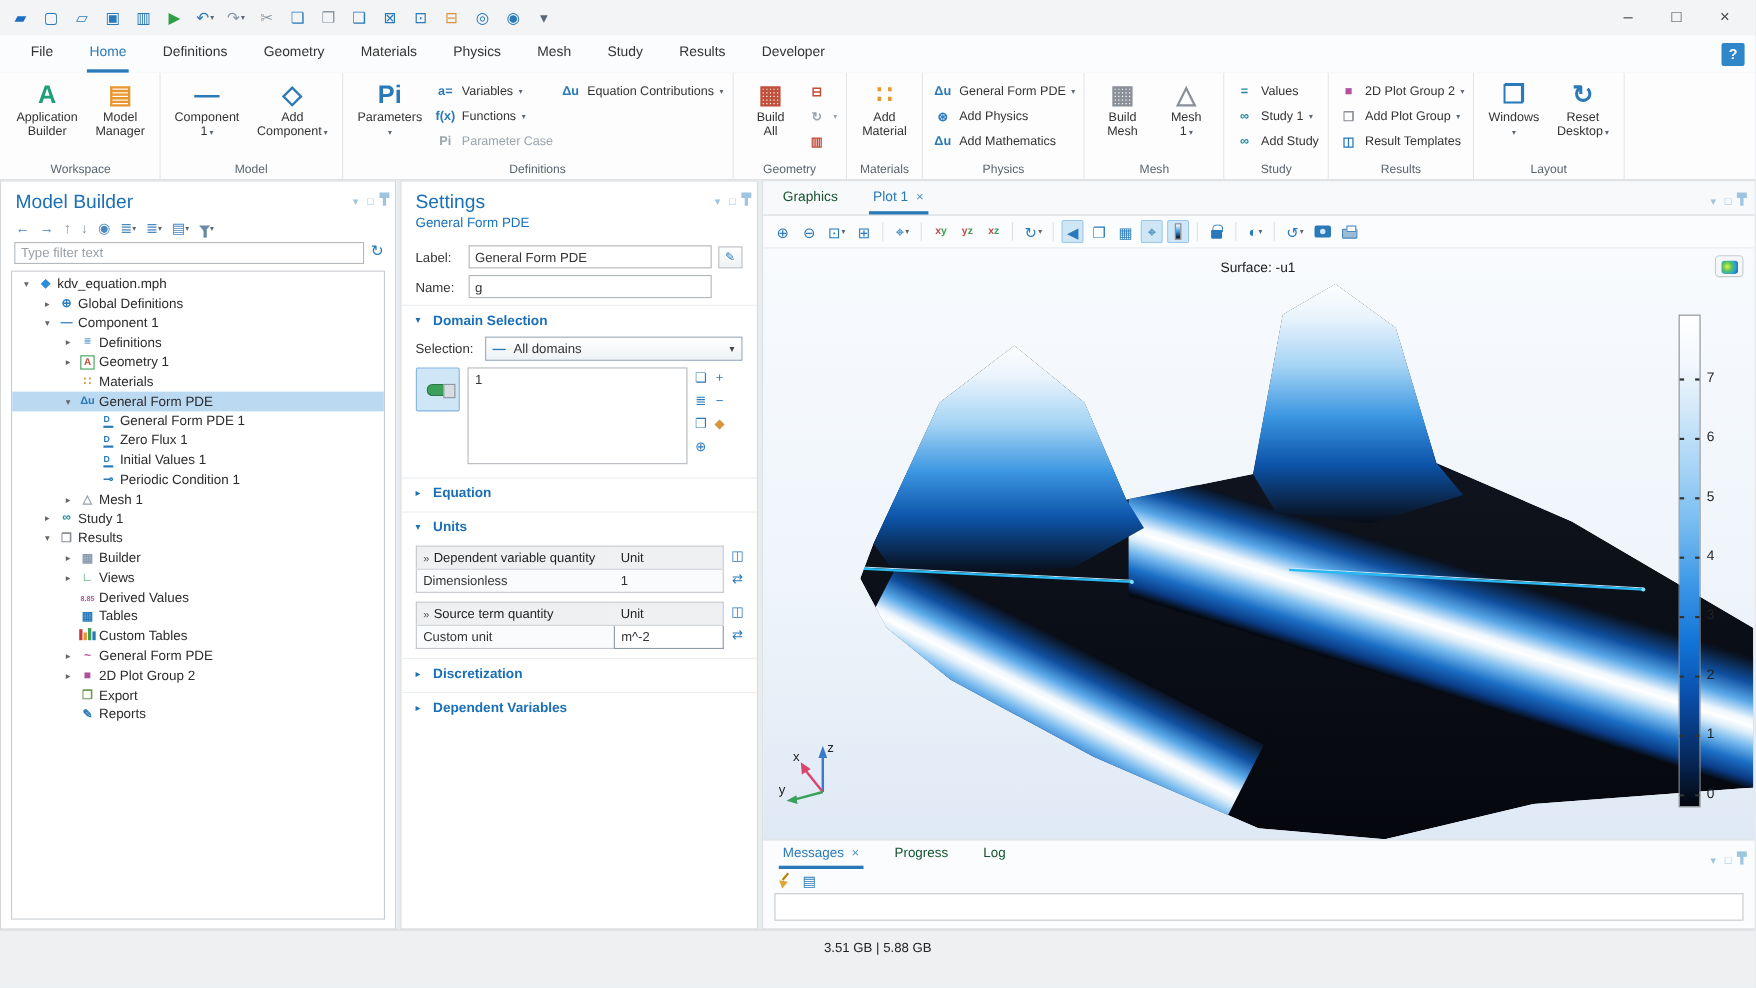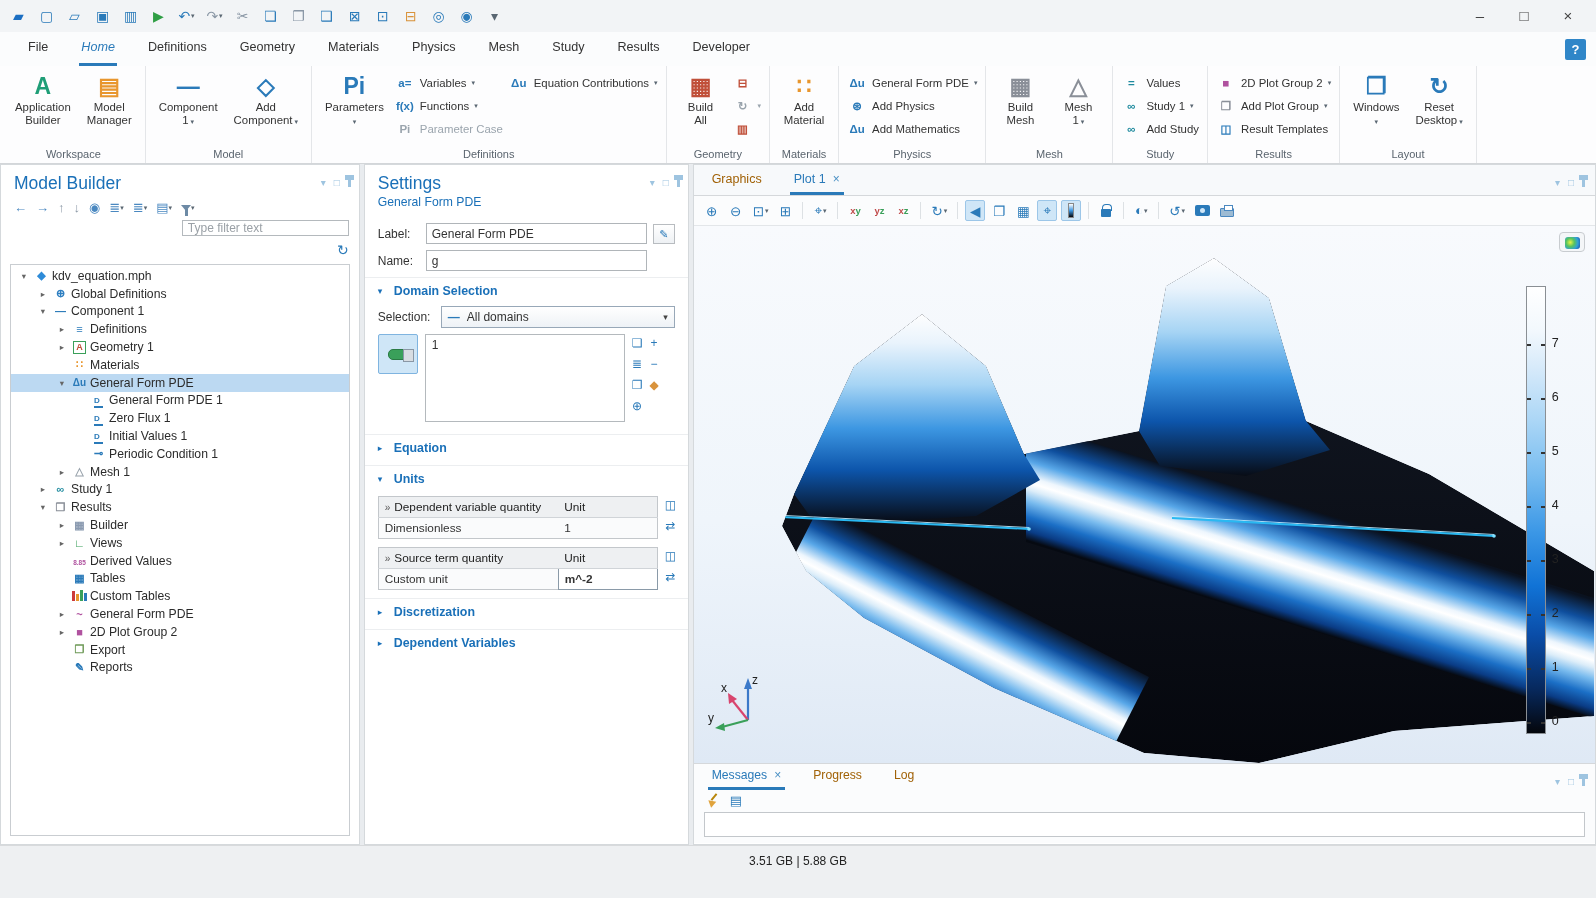--- a/index.html
+++ b/index.html
@@ -17,21 +17,21 @@
   .title-text { position:absolute; left:568px; top:0; line-height:32px;
     font-size:12.5px; color:#3a4046; }
   .win-controls { margin-left:auto; display:flex; }
   .win-controls span { width:44px; text-align:center; font-size:15px; color:#444; line-height:32px; }
 
   
   .menubar { height:34px; background:#fbfcfd; display:flex; align-items:stretch;
     padding-left:26px; position:relative; flex:0 0 auto; }
   .menu-item { padding:0 2px; margin-right:29px; line-height:31px; font-size:12.6px;
     color:#333; border-bottom:3px solid transparent; }
-  .menu-item.active { color:#2a7ab9; border-bottom-color:#2a7ab9;font-style:italic; }
+  .menu-item.active { color:#2a7ab9; border-bottom-color:#2a7ab9; }
   .help-btn { position:absolute; right:10px; top:7px; width:21px; height:21px;
     background:#2f86c8; color:#fff; font-weight:bold; text-align:center;
     line-height:21px; border-radius:2px; font-size:13px; }
 
   
   .ribbon { height:98px; background:#fdfdfe; border-bottom:1px solid #d3d6d9;
     display:flex; align-items:stretch; padding:0 2px; flex:0 0 auto; }
   .rgroup { display:flex; flex-direction:column; padding:3px 8px 0 8px;
     border-right:1px solid #e4e6e9; flex:0 0 auto; }
   .ritems { flex:1; display:flex; align-items:flex-start; gap:6px; }
@@ -58,21 +58,21 @@
   .pctls { margin-left:auto; display:flex; gap:8px; align-items:center; padding-top:4px; }
   .pctls span { color:#9ec4e0; font-size:10px; }
   .pin-icon { display:inline-block; width:3px; height:8px; background:#9ec4e0; position:relative; }
   .pin-icon::before { content:''; position:absolute; top:-4px; left:-3px; width:9px; height:5px; background:#9ec4e0; }
 
   .mb-toolbar { display:flex; align-items:center; gap:9px; padding:6px 10px 5px 13px; }
   .mb-toolbar .tico { font-size:13px; display:inline-flex; align-items:center; }
   .funnel { display:inline-block; width:0; height:0; border-left:5px solid transparent;
     border-right:5px solid transparent; border-top:6px solid #6d8aa5; position:relative; }
   .funnel::after { content:''; position:absolute; left:-1.5px; top:-2px; width:3px; height:7px; background:#6d8aa5; }
-  .filter-row { display:flex; align-items:flex-end; gap:6px; padding:0 10px 6px 12px;flex-direction:column; }
+  .filter-row { display:flex; align-items:flex-start; gap:6px; padding:0 10px 6px 12px; }
   .filter-row input { flex:1; height:20px; border:1px solid #b4b9bd; font-size:12px;
     padding:0 5px; font-family:inherit; color:#333; }
   .filter-row input::placeholder { color:#9aa0a6; }
   .refresh { color:#2a7ab9; font-size:14px; }
 
   .treebox { flex:1; border:1px solid #c9cdd1; margin:0 9px 8px 9px; overflow:hidden; padding-top:2px; }
   .trow { height:17.8px; display:flex; align-items:center; font-size:12.2px; color:#2b2b2b; white-space:nowrap; }
   .trow.sel { background:#bcd9f2; }
   .tcaret { width:14px; font-size:8.5px; color:#666; text-align:center; flex:0 0 auto; }
   .ticon { width:21px; text-align:center; font-size:11px; font-weight:bold; flex:0 0 auto; }
@@ -112,27 +112,27 @@
     padding:3px 6px; font-size:12px; }
   .icol { display:flex; flex-direction:column; gap:7px; align-items:center; padding-top:2px; }
   .icol span { color:#2a7ab9; font-size:12px; }
   .utable-row { display:flex; gap:7px; padding:4px 0 4px 13px; align-items:flex-start; }
   table.utable { border-collapse:collapse; border:1px solid #c3c7cb; width:280px; }
   .utable th { background:#eef0f2; font-weight:normal; text-align:left; font-size:11.8px;
     padding:3px 6px; border-bottom:1px solid #d0d4d8; color:#222; }
   .utable th .skip { color:#555; margin-right:4px; font-size:10px; }
   .utable td { padding:3px 6px; font-size:11.8px; background:#fafbfc; }
   .utable th:first-child, .utable td:first-child { width:180px; }
-  .utable td.editable { background:#fff; border:1px solid #8a9aa8;font-weight:bold; }
+  .utable td.editable { background:#fff; border:1px solid #8a9aa8; }
 
   
   .gtabs { height:31px; background:#f7f9fb; border-bottom:1px solid #d5d8db;
     display:flex; align-items:stretch; padding-left:14px; position:relative; }
   .gtab { display:flex; align-items:center; gap:7px; padding:0 4px; margin-right:24px;
-    font-size:12.5px; color:#a16207; border-bottom:3px solid transparent; }
+    font-size:12.5px; color:#14532d; border-bottom:3px solid transparent; }
   .gtab.active { color:#2a7ab9; border-bottom-color:#2a7ab9; }
   .gtab .tabx { color:#4a90c4; font-size:12px; }
   .gtabs .pctls, .mtabs .pctls { position:absolute; right:10px; top:8px; }
   .gtoolbar { height:30px; display:flex; align-items:center; gap:4px; padding:0 8px;
     background:#fbfcfd; border-bottom:1px solid #e3e6e9; }
   .gbtn { min-width:20px; height:21px; display:inline-flex; align-items:center;
     justify-content:center; gap:1px; color:#2a7ab9; font-size:13.5px; border:1px solid transparent; padding:0 2px;}
   .gbtn.active { background:#cfe6f7; border-color:#9cc6e8; border-radius:2px; }
   .gsep { width:1px; height:17px; background:#dde1e4; margin:0 3px; }
   .gxy { font-size:9.5px; font-weight:bold; letter-spacing:0; }
@@ -822,20 +822,21 @@
           </span>
           <span class="gbtn">
             <span class="icon-camera"></span>
           </span>
           <span class="gbtn">
             <span class="icon-printer"></span>
           </span>
         </div>
 
       <div class="plot-area">
+        <div class="plot-title">Surface: -u1</div>
 
         <svg width="932" height="537" viewBox="0 0 932 537" style="position:absolute;left:0;top:0;">
           <defs>
             <linearGradient id="gFloor" x1="0" y1="0" x2="0" y2="1">
               <stop offset="0" stop-color="#141a26"></stop>
                 <stop offset="1" stop-color="#05070d"></stop>
             </linearGradient>
             <linearGradient id="gV" x1="0" y1="0" x2="0" y2="1">
               <stop offset="0" stop-color="#fefefe"></stop>
                 <stop offset="0.14" stop-color="#e9f3fc"></stop>

